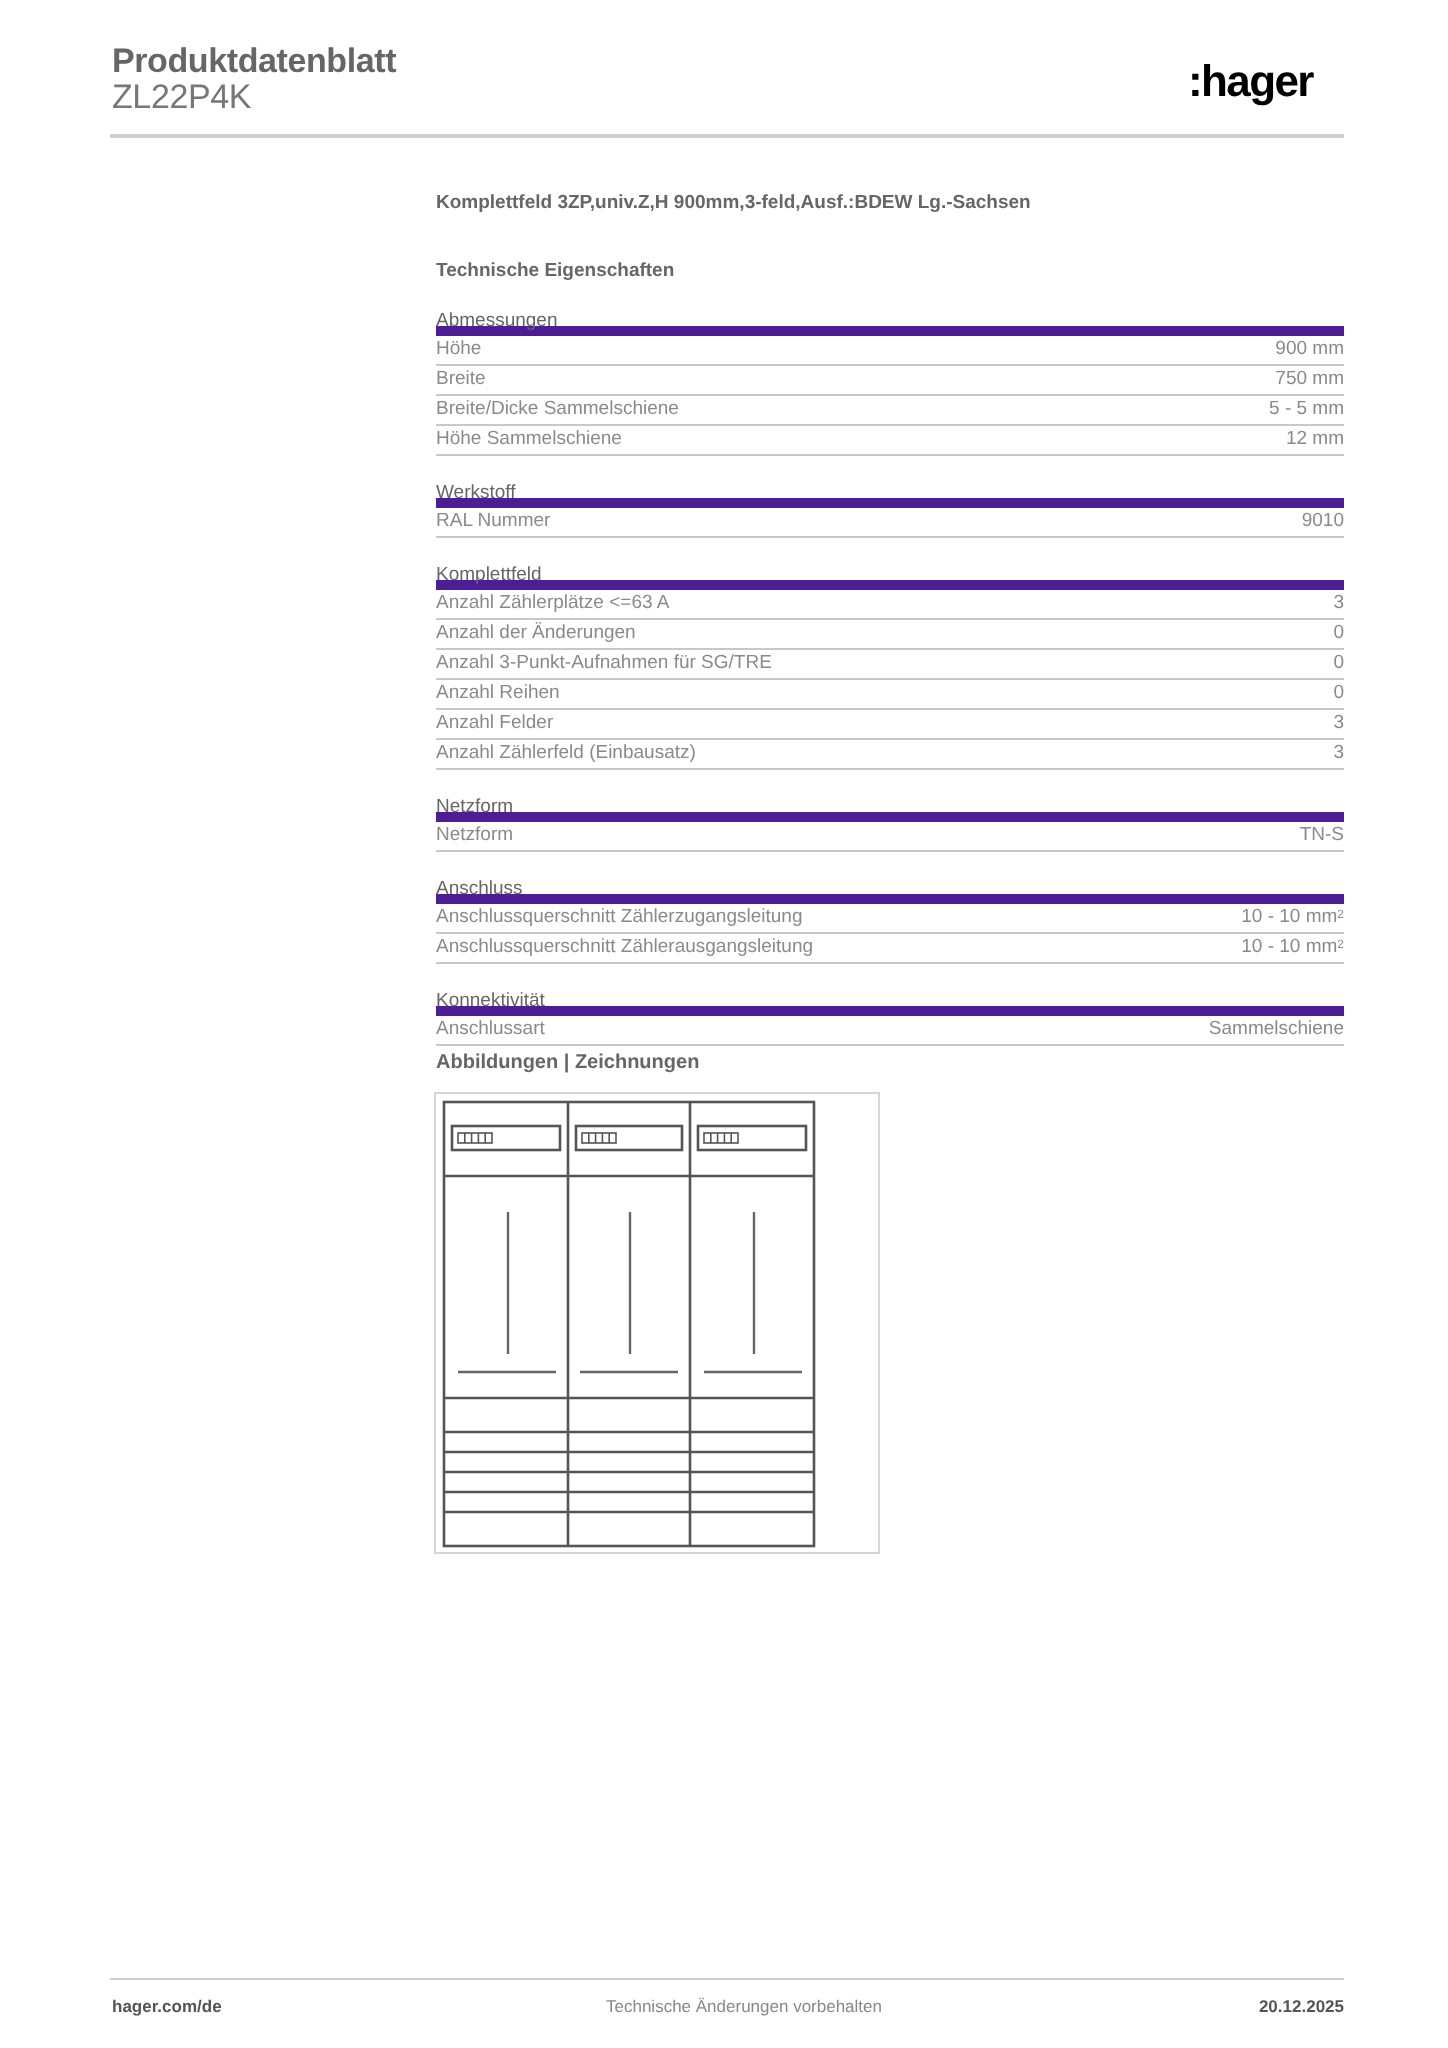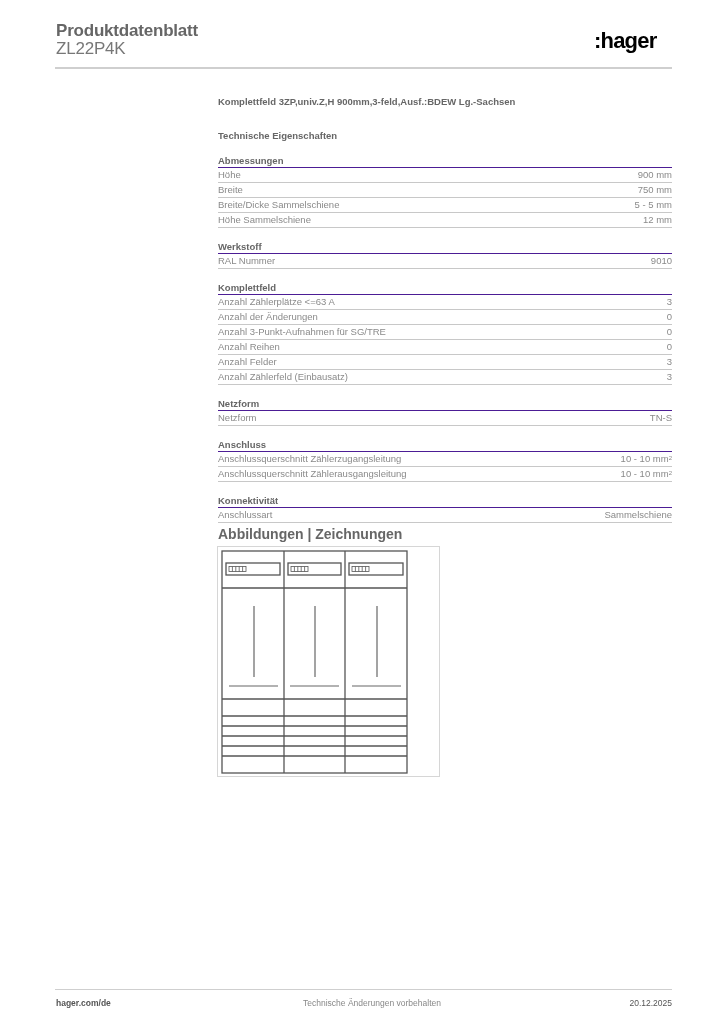--- a/index.html
+++ b/index.html
@@ -10,33 +10,33 @@
   .hdr-sub { position: absolute; left: 56px; top: 39px; font-size: 17px; color: #777; letter-spacing: -0.2px; }
   .logo { position: absolute; left: 594px; top: 30px; font-size: 22px; font-weight: bold; color: #000000; letter-spacing: -0.8px; line-height: 1; }
   .hdr-rule { position: absolute; left: 55px; top: 67px; width: 617px; height: 2px; background: #cfcfcf; }
 
   .content { position: absolute; left: 218px; top: 96px; width: 454px; }
   .product-desc { font-size: 9.5px; font-weight: bold; color: #666; height: 12px; line-height: 12px; }
   .tech-heading { margin-top: 22px; font-size: 9.5px; font-weight: bold; color: #666; height: 12px; line-height: 12px; }
 
   .section { margin-top: 12px; }
   .section:first-of-type { margin-top: 14px; }
-  .sec-title { font-size: 9.5px; font-weight: bold; color: #666; height: 14px; line-height: 14px; border-bottom: 1px solid #4c1d95; }
+  .sec-title { font-size: 9.5px; font-weight: normal; color: #666; height: 14px; line-height: 14px; border-bottom: 5px solid #4c1d95; }
   .row { display: flex; justify-content: space-between; height: 15px; line-height: 14px; font-size: 9.5px; color: #8a8a8a; border-bottom: 1px solid #c8c8c8; }
   .row .val { text-align: right; }
   sup { font-size: 6px; vertical-align: top; position: relative; top: -1px; }
 
-  .fig-heading { position: absolute; left: 218px; top: 526px; font-size: 14px; font-weight: bold; color: #666; }
+  .fig-heading { position: absolute; left: 218px; top: 526px; font-size: 10px; font-weight: bold; color: #666; }
   .fig-frame { position: absolute; left: 217px; top: 546px; width: 223px; height: 231px; border: 1px solid #d6d6d6; background: #fff; }
   .fig-frame svg { position: absolute; left: 0; top: 0; }
 
   .ftr-rule { position: absolute; left: 55px; top: 989px; width: 617px; height: 1px; background: #cfcfcf; }
   .ftr-left { position: absolute; left: 56px; top: 998px; font-size: 8.5px; font-weight: bold; color: #555; }
   .ftr-center { position: absolute; left: 303px; top: 998px; font-size: 8.5px; color: #888; }
-  .ftr-right { position: absolute; right: 52px; top: 998px; font-size: 8.5px; font-weight: normal; color: #555; }
+  .ftr-right { position: absolute; right: 52px; top: 998px; font-size: 8.5px; font-weight: bold; color: #555; }
 </style>
 </head>
 <body>
 
 <div>
   <div class="hdr-title">Produktdatenblatt</div>
   <div class="hdr-sub">ZL22P4K</div>
   <div class="logo">:hager</div>
   <div class="hdr-rule"></div>
 </div>

